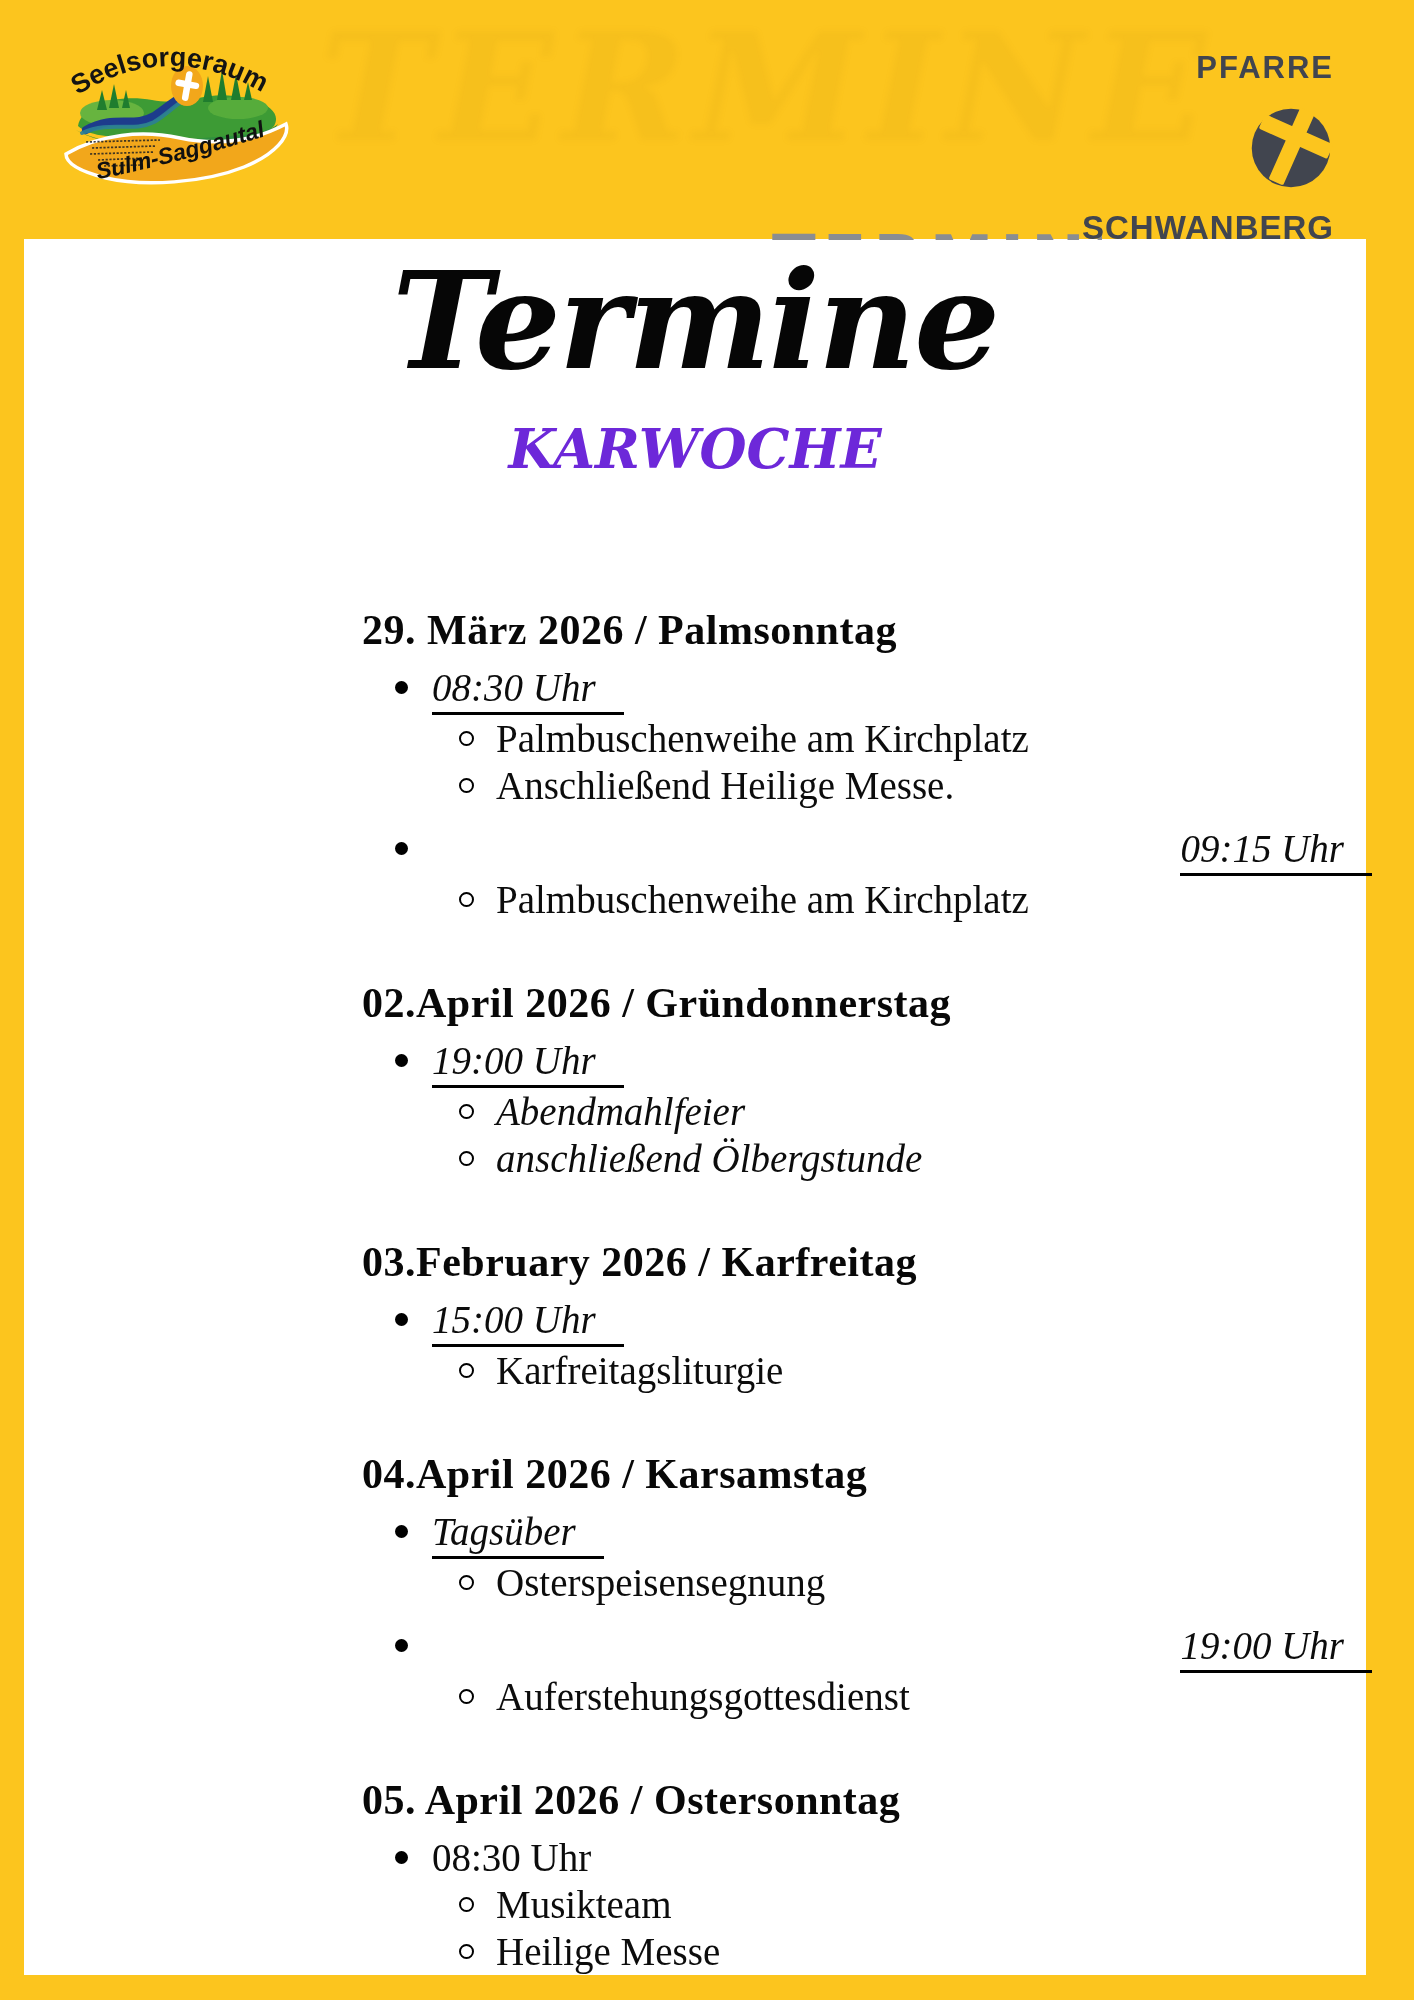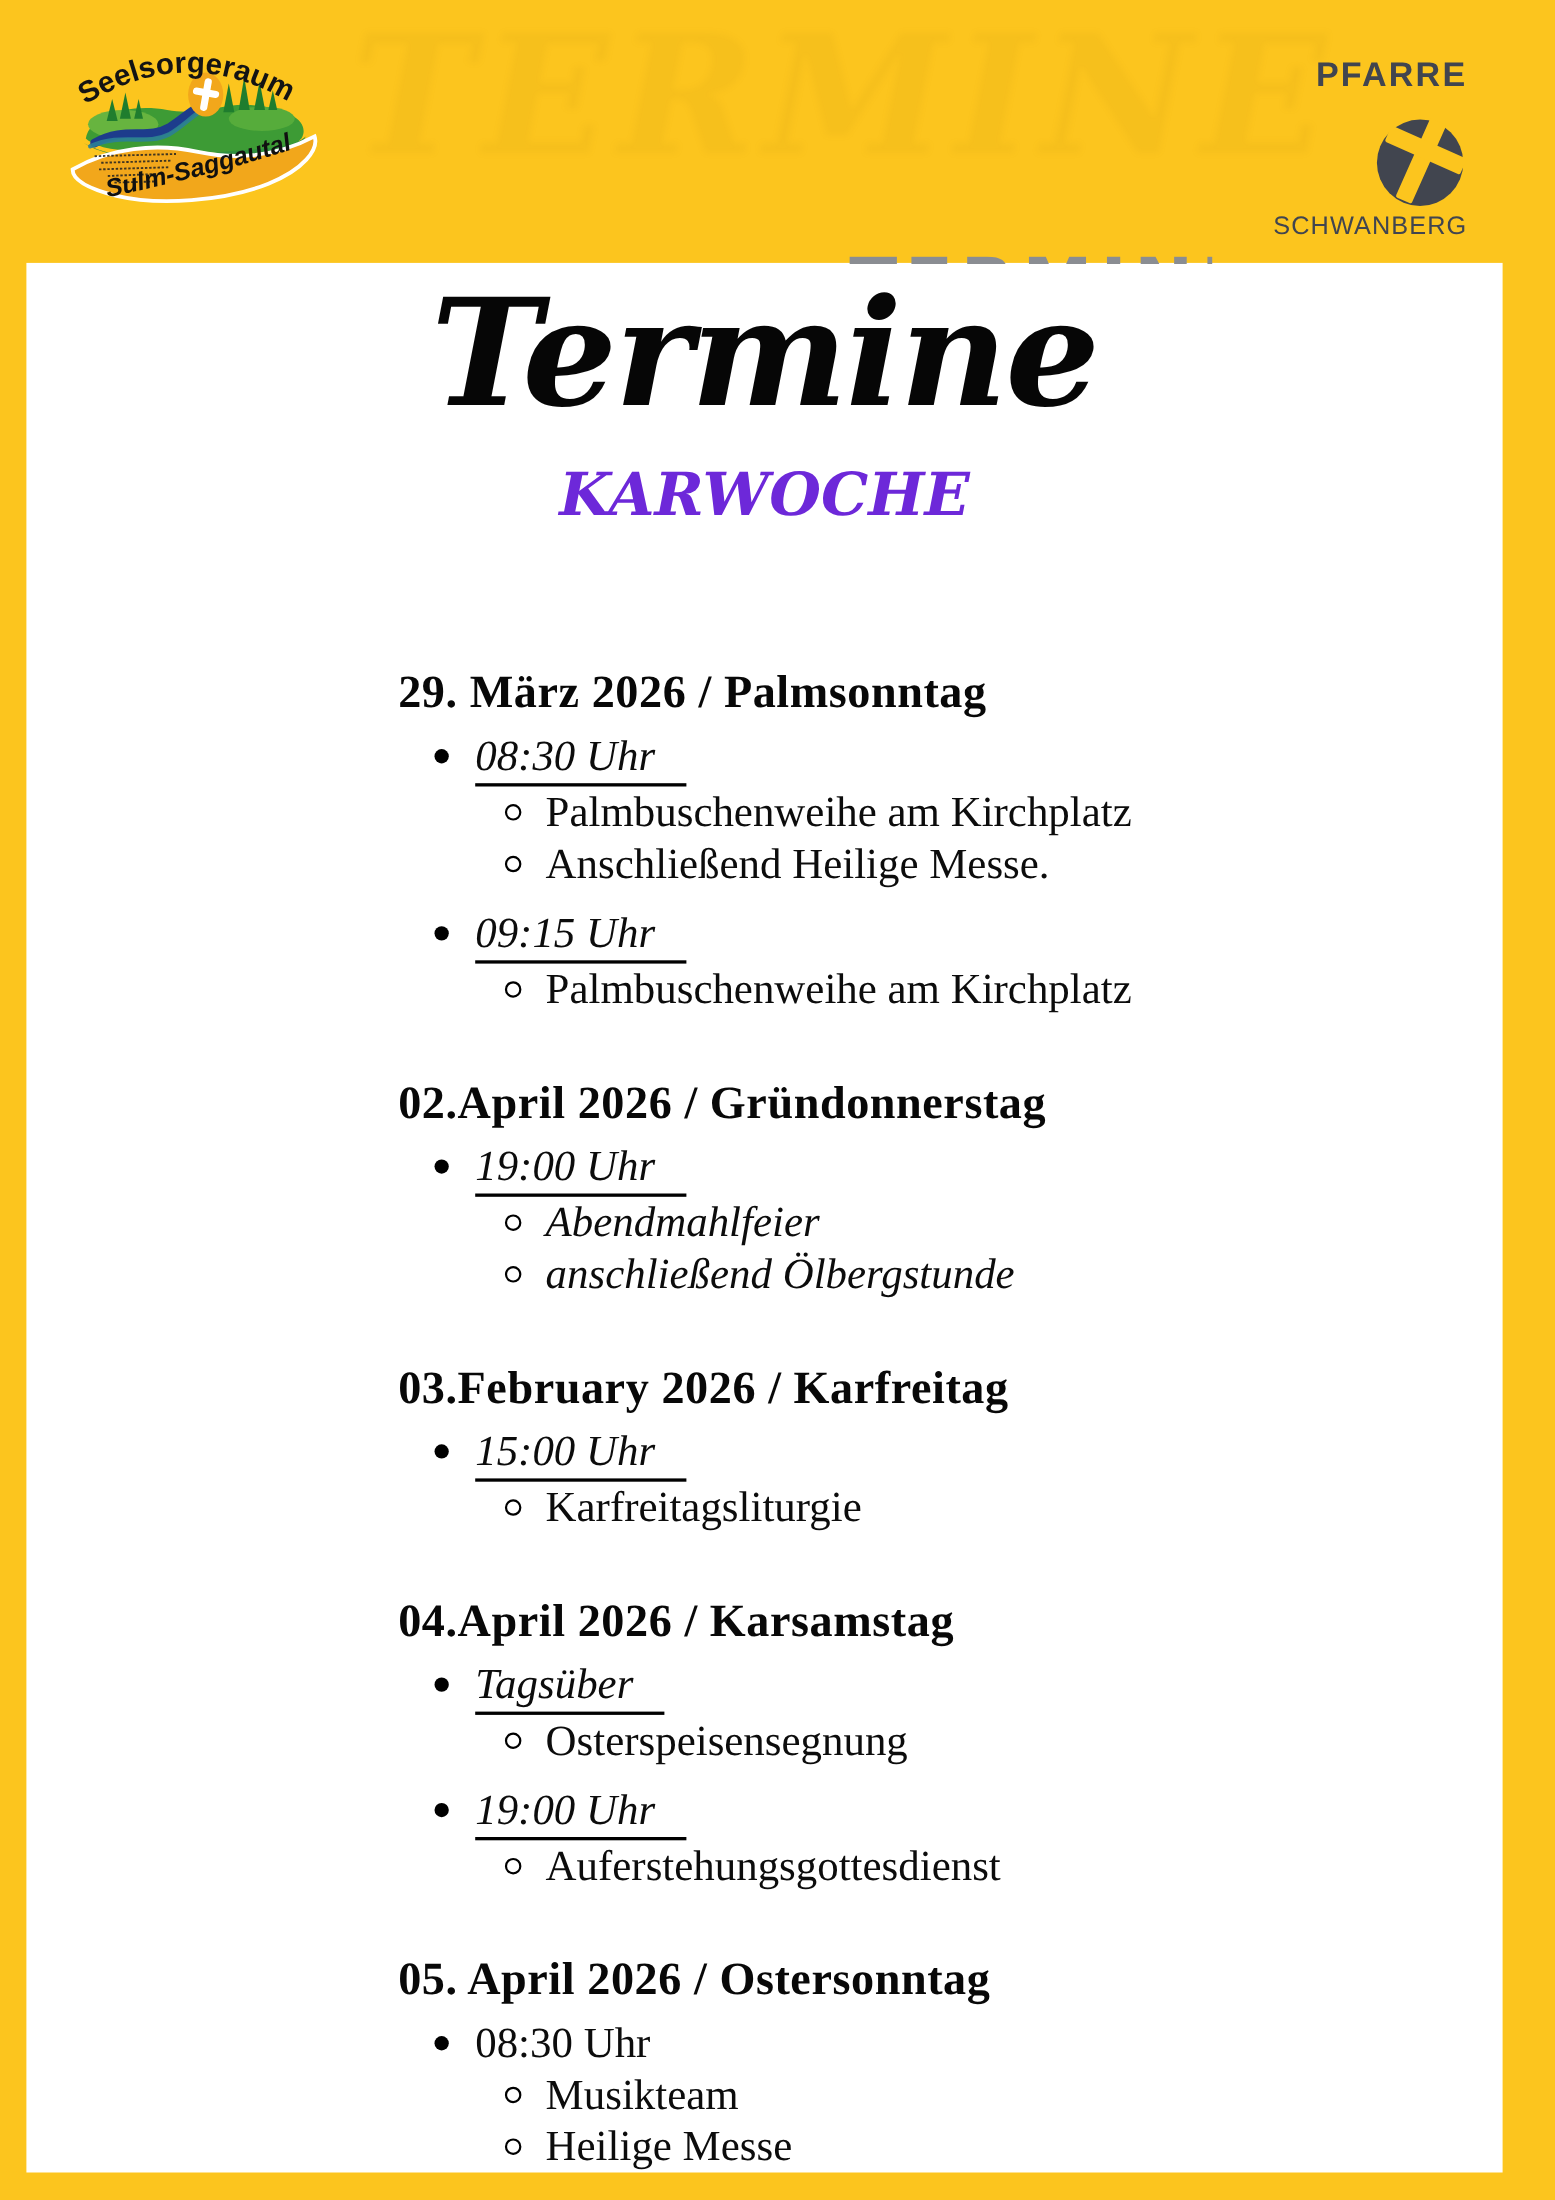--- a/index.html
+++ b/index.html
@@ -51,22 +51,22 @@
     text-align:right; color:#41454F;
     font-family:"Liberation Sans", sans-serif;
   }
   .logo-right .row1 { display:flex; align-items:flex-end; justify-content:flex-end; gap:18px;flex-direction:column; }
   .logo-right .pfarre {
     font-weight:700; font-size:31px; letter-spacing:2px; line-height:1;
     padding-bottom:4px;
   }
   .logo-right .cross-badge { width:86px; height:86px; }
   .logo-right .schwanberg {
-    font-weight:400; font-size:23px; letter-spacing:1px; line-height:1;
-    margin-top:3px;
+    font-weight:700; font-size:33px; letter-spacing:1px; line-height:1;
+    margin-top:20px;
   }
 
   
   .title {
     position:absolute; left:24px; top:250px; width:1342px;
     text-align:center;
     font:700 italic 135px/1.05 "DejaVu Serif", serif;
     color:#060606;
     letter-spacing:-2px;
   }
@@ -81,21 +81,21 @@
   
   .content { position:absolute; left:362px; top:588px; width:1010px; color:#0c0c0c; }
   .section { margin:16px 0 54px 0; }
   .section h2 {
     font:700 42px/52px "Liberation Serif", serif;
     margin:0 0 8px 0; letter-spacing:0.5px; color:#080808;
   }
   .row { position:relative; font-size:39px; line-height:47px; }
   .row.l1 { padding-left:70px; }
   .row.l2 { padding-left:134px; }
-  .row.gap-above { margin-top:16px; }
+  .row.gap-above { margin-top:16px;text-align:right; }
   .dot {
     position:absolute; left:33px; top:17px;
     width:13px; height:13px; background:#000; border-radius:50%;
   }
   .ring {
     position:absolute; left:97px; top:16px;
     width:11px; height:11px; border:2.5px solid #000; border-radius:50%;
     background:transparent;
   }
   .time { font-style:italic; }

